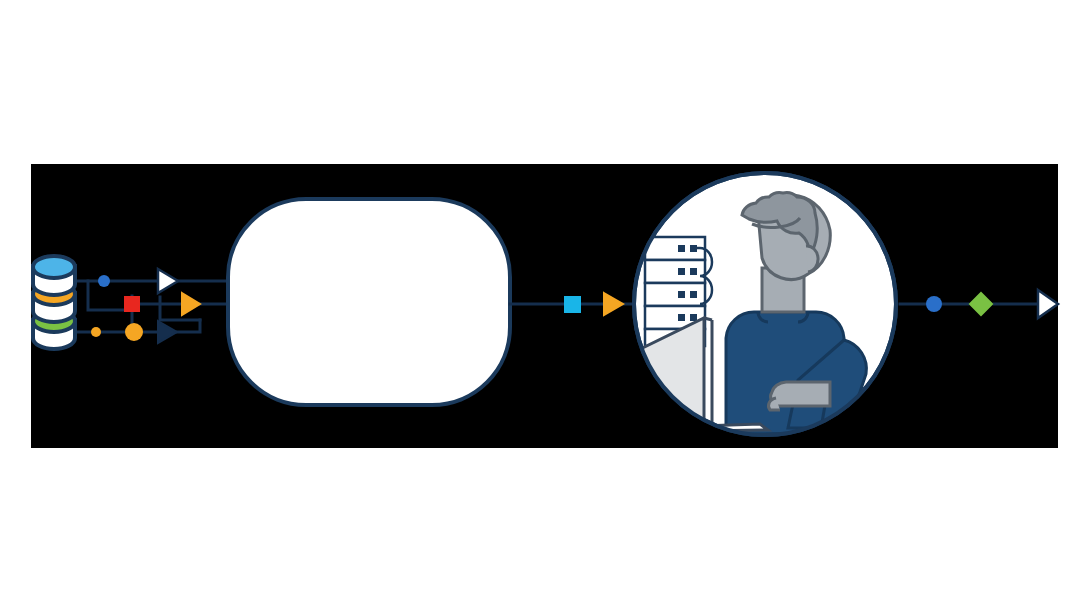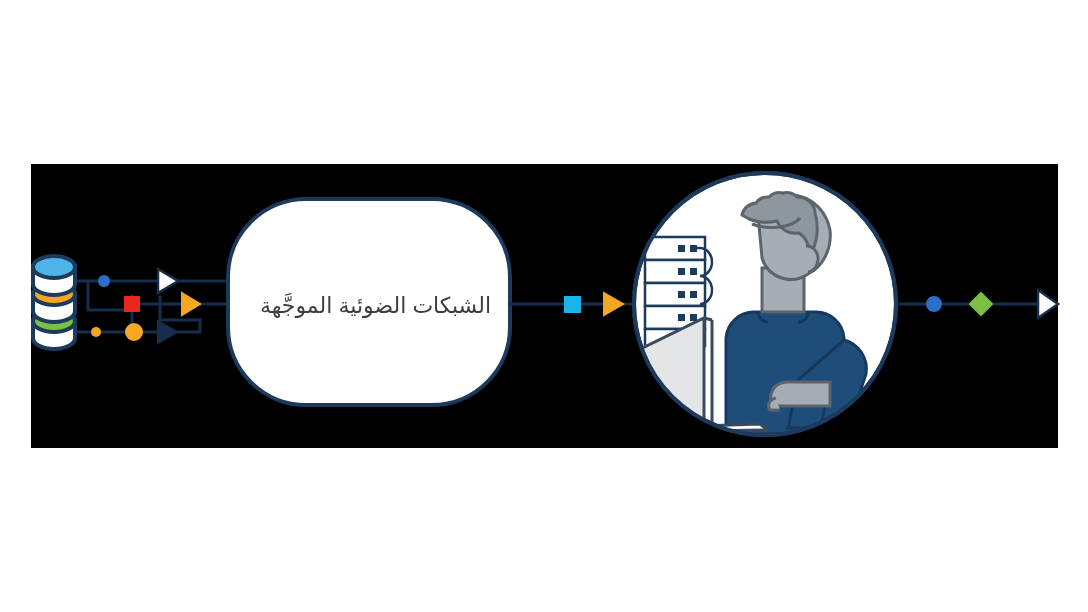--- a/index.html
+++ b/index.html
@@ -135,15 +135,14 @@
     <g stroke="#152e4d" stroke-width="3" fill="none" stroke-linecap="square">
       <path d="M900 304 L926 304"></path>
       <path d="M942 304 L968 304"></path>
       <path d="M994 304 L1036 304"></path>
     </g>
     <circle cx="934" cy="304" r="8" fill="#2a6fc9"></circle>
     <polygon points="981,293 992,304 981,315 970,304" fill="#7ac143" stroke="#7ac143" stroke-width="2"></polygon>
     <polygon points="1038,290 1058,304 1038,318" fill="#ffffff" stroke="#152e4d" stroke-width="2.5"></polygon>
   </svg>
 
-  <div id="label">الشبكات الضوئية الموجَّهة</div>
 
 </div>
 
 </body></html>

